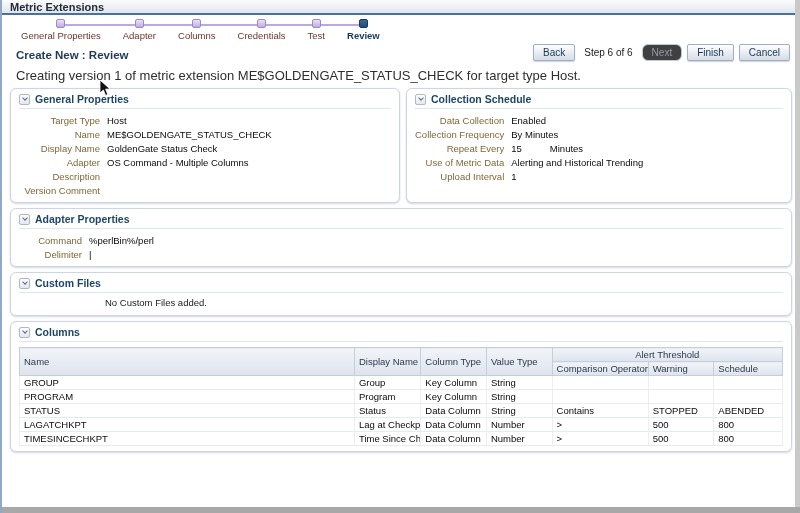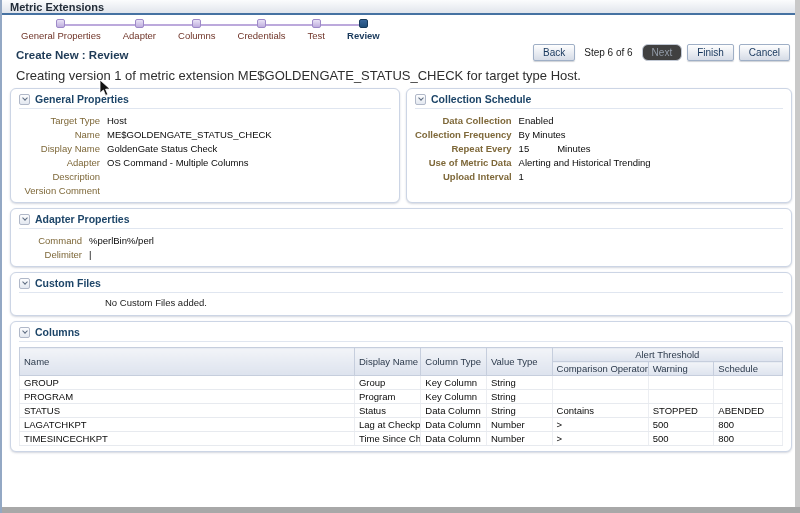--- a/index.html
+++ b/index.html
@@ -78,21 +78,21 @@
     display:flex; align-items:center; justify-content:center; cursor:pointer; flex: 0 0 auto;
   }
   .chev { width:4px; height:4px; border-right:1.5px solid #5d6c80; border-bottom:1.5px solid #5d6c80; transform: rotate(45deg); margin-top:-2px; }
   .sec-title { font-size: 10.5px; font-weight: bold; color: var(--section-title, #1d4568); }
 
   .fields { display:table; margin-top: 4px; font-size: 9.5px; border-spacing: 0; }
   .field { display: table-row; }
   .field .lbl { display:table-cell; text-align: right; color: var(--label, #7e6839); padding: 1.5px 7px 1.5px 0; white-space:nowrap; }
   .field .val { display:table-cell; color:#0a0a0a; padding: 1.5px 0; white-space:nowrap; }
   .gp .lbl { width: 88px; }
-  .cs .lbl { width: 82px; font-weight: bold; }
+  .cs .lbl { width: 82px; }
   .ap .lbl { width: 70px; }
   .suffix { margin-left: 28px; }
 
   .empty-text { font-size: 9.5px; color:#1a1a1a; padding: 4px 0 2px 86px; }
 
   
   .cols-table { width: 100%; border-collapse: collapse; table-layout: fixed; margin-top: 5px; font-size: 9.5px; }
   .cols-table th {
     background: linear-gradient(#f2f4f8, var(--table-header-bg, #dde3ee));
     border: 1px solid #c6cedd; font-weight: normal; color:#2c3a4c;

